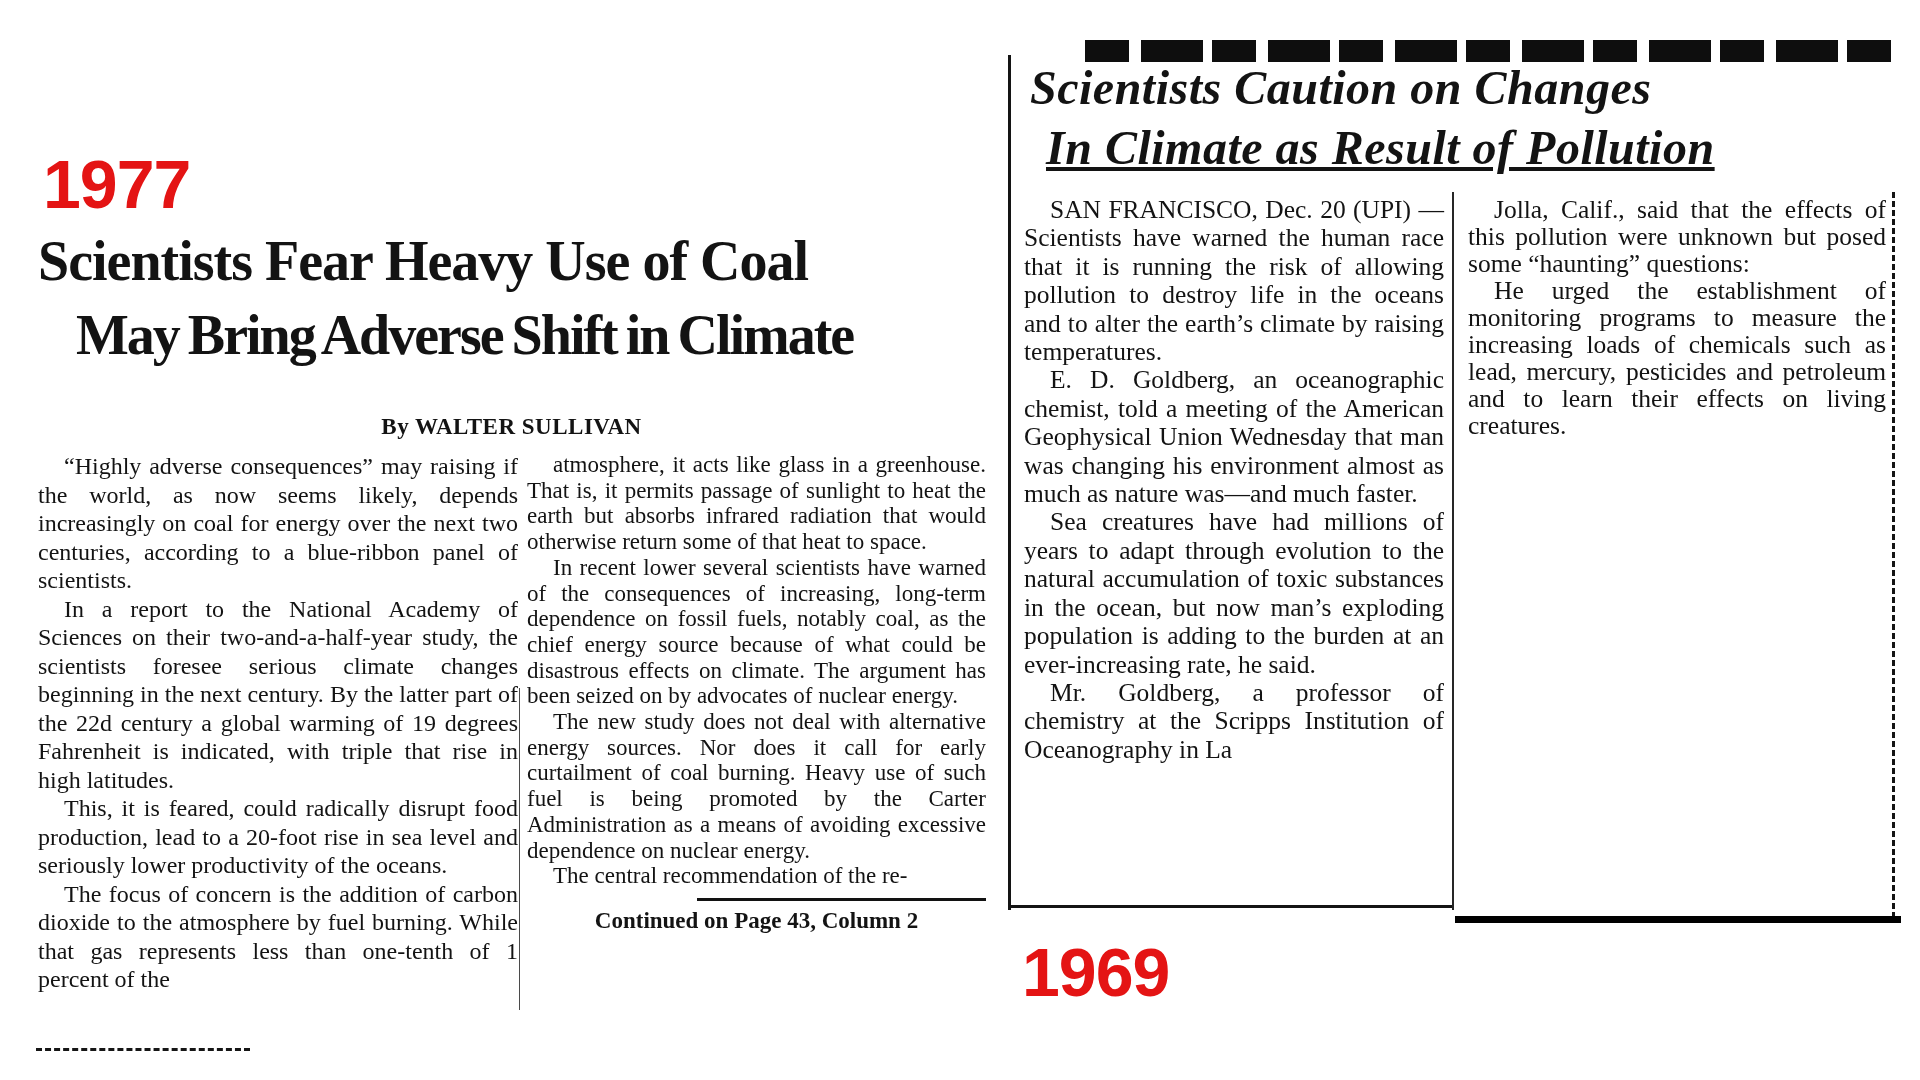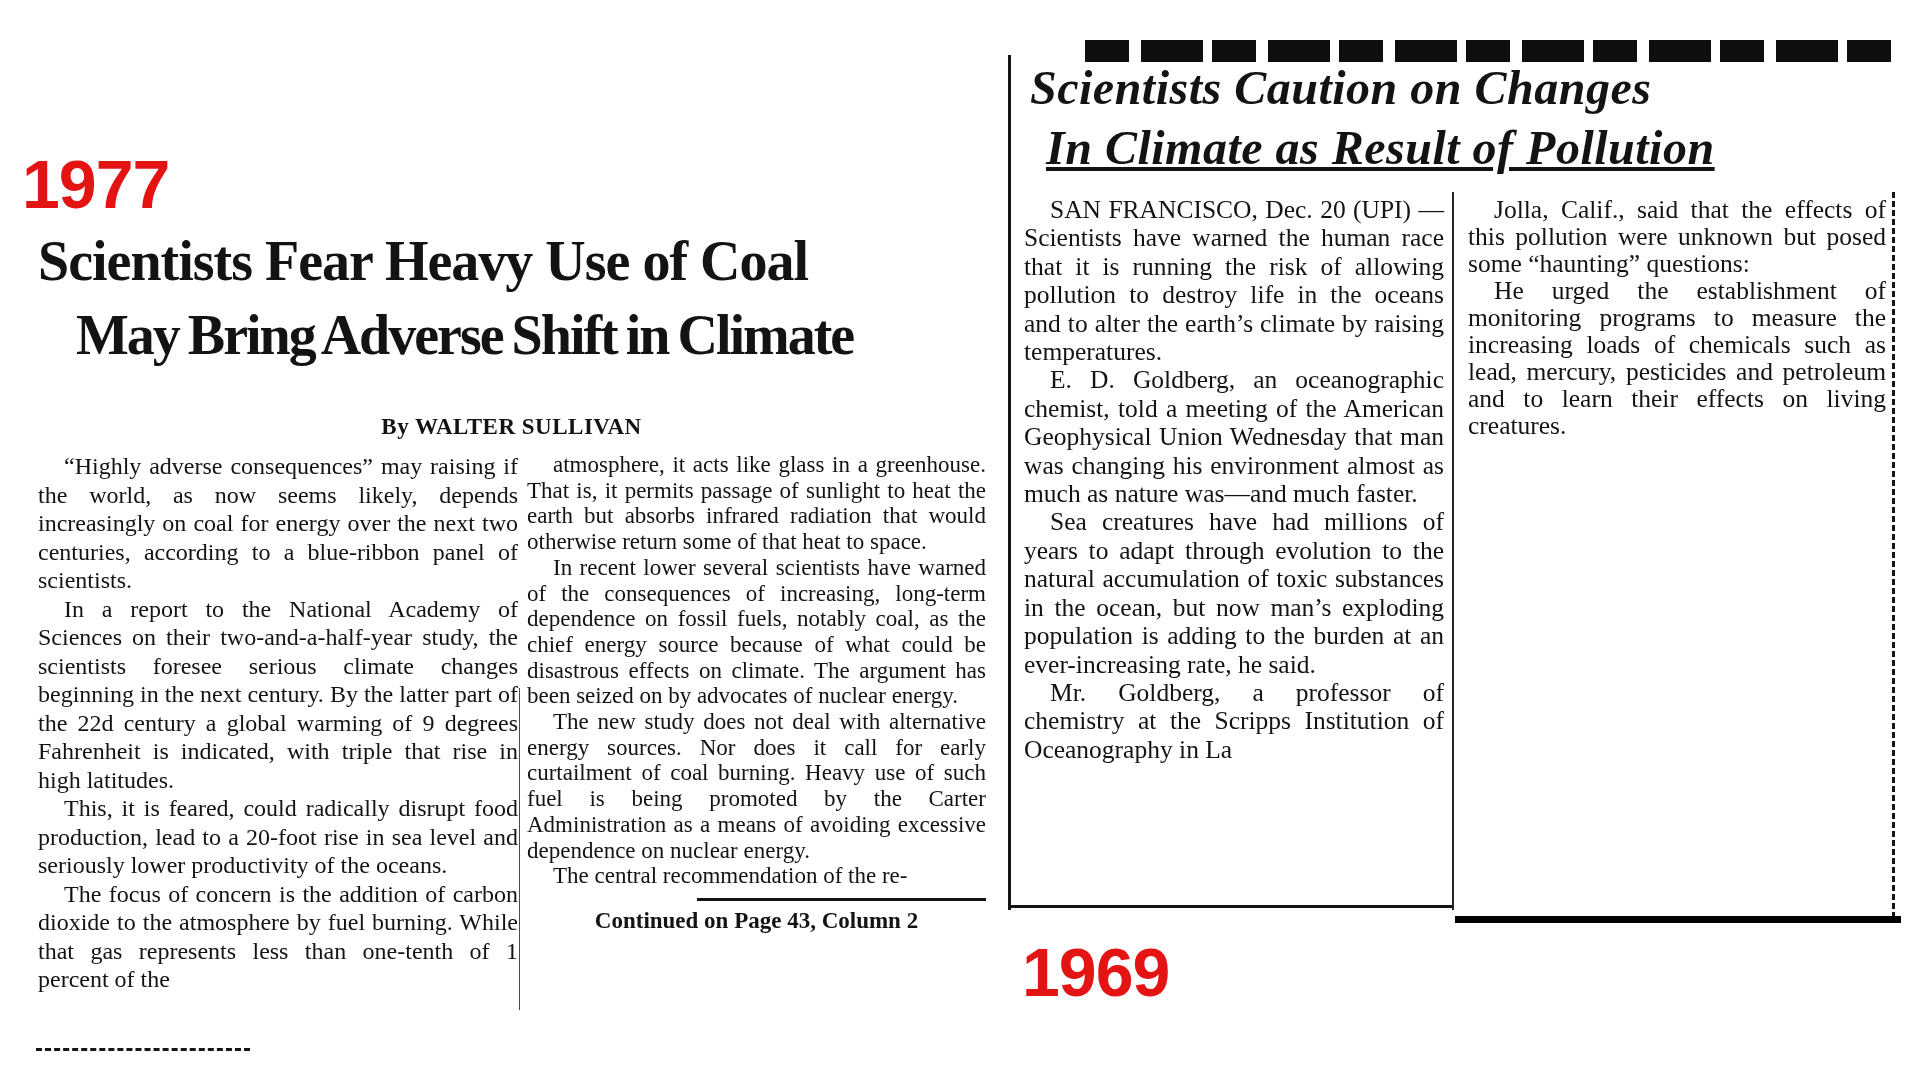--- a/index.html
+++ b/index.html
@@ -7,21 +7,21 @@
     position:relative; width:1920px; height:1080px; background:#ffffff;
     overflow:hidden; color:#131313;
     font-family:"Liberation Serif","DejaVu Serif",serif;
   }
 
   
   .year-label {
     position:absolute; font-family:"Liberation Sans","DejaVu Sans",sans-serif;
     font-weight:bold; font-size:68px; line-height:1; color:#e41414; letter-spacing:-1px;
   }
-  #year-1977 { left:22px;  top:150px; }
+  #year-1977 { left:43px;  top:150px; }
   #year-1969 { left:1022px; top:938px; }
 
   
   .headline-1977 {
     position:absolute; left:38px; top:224px; width:952px;
     font-weight:bold; font-size:56px; line-height:74px; letter-spacing:-1px;
   }
   .headline-1977 .hl { white-space:nowrap; }
   .headline-1977 .hl2 { padding-left:38px; letter-spacing:-2px; word-spacing:-3px; }
 
@@ -79,21 +79,21 @@
 
   <div class="headline-1977">
     <div class="hl hl1">Scientists Fear Heavy Use of Coal</div>
     <div class="hl hl2">May Bring Adverse Shift in Climate</div>
   </div>
 
   <div class="byline-1977">By WALTER SULLIVAN</div>
 
   <div class="col" id="col-77-1">
     <p>“Highly adverse consequences” may raising if the world, as now seems likely, depends increasingly on coal for energy over the next two centuries, according to a blue-ribbon panel of scientists.</p>
-    <p>In a report to the National Academy of Sciences on their two-and-a-half-year study, the scientists foresee serious climate changes beginning in the next century. By the latter part of the 22d century a global warming of 9 degrees Fahrenheit is indicated, with triple that rise in high latitudes.</p>
+    <p>In a report to the National Academy of Sciences on their two-and-a-half-year study, the scientists foresee serious climate changes beginning in the next century. By the latter part of the 22d century a global warming of 19 degrees Fahrenheit is indicated, with triple that rise in high latitudes.</p>
     <p>This, it is feared, could radically disrupt food production, lead to a 20-foot rise in sea level and seriously lower productivity of the oceans.</p>
     <p>The focus of concern is the addition of carbon dioxide to the atmosphere by fuel burning. While that gas represents less than one-tenth of 1 percent of the</p>
   </div>
 
   <div class="col" id="col-77-2">
     <p>atmosphere, it acts like glass in a greenhouse. That is, it permits passage of sunlight to heat the earth but absorbs infrared radiation that would otherwise return some of that heat to space.</p>
     <p>In recent lower several scientists have warned of the consequences of increasing, long-term dependence on fossil fuels, notably coal, as the chief energy source because of what could be disastrous effects on climate. The argument has been seized on by advocates of nuclear energy.</p>
     <p>The new study does not deal with alternative energy sources. Nor does it call for early curtailment of coal burning. Heavy use of such fuel is being promoted by the Carter Administration as a means of avoiding excessive dependence on nuclear energy.</p>
     <p>The central recommendation of the re-</p>
     <div class="cont-footer">

